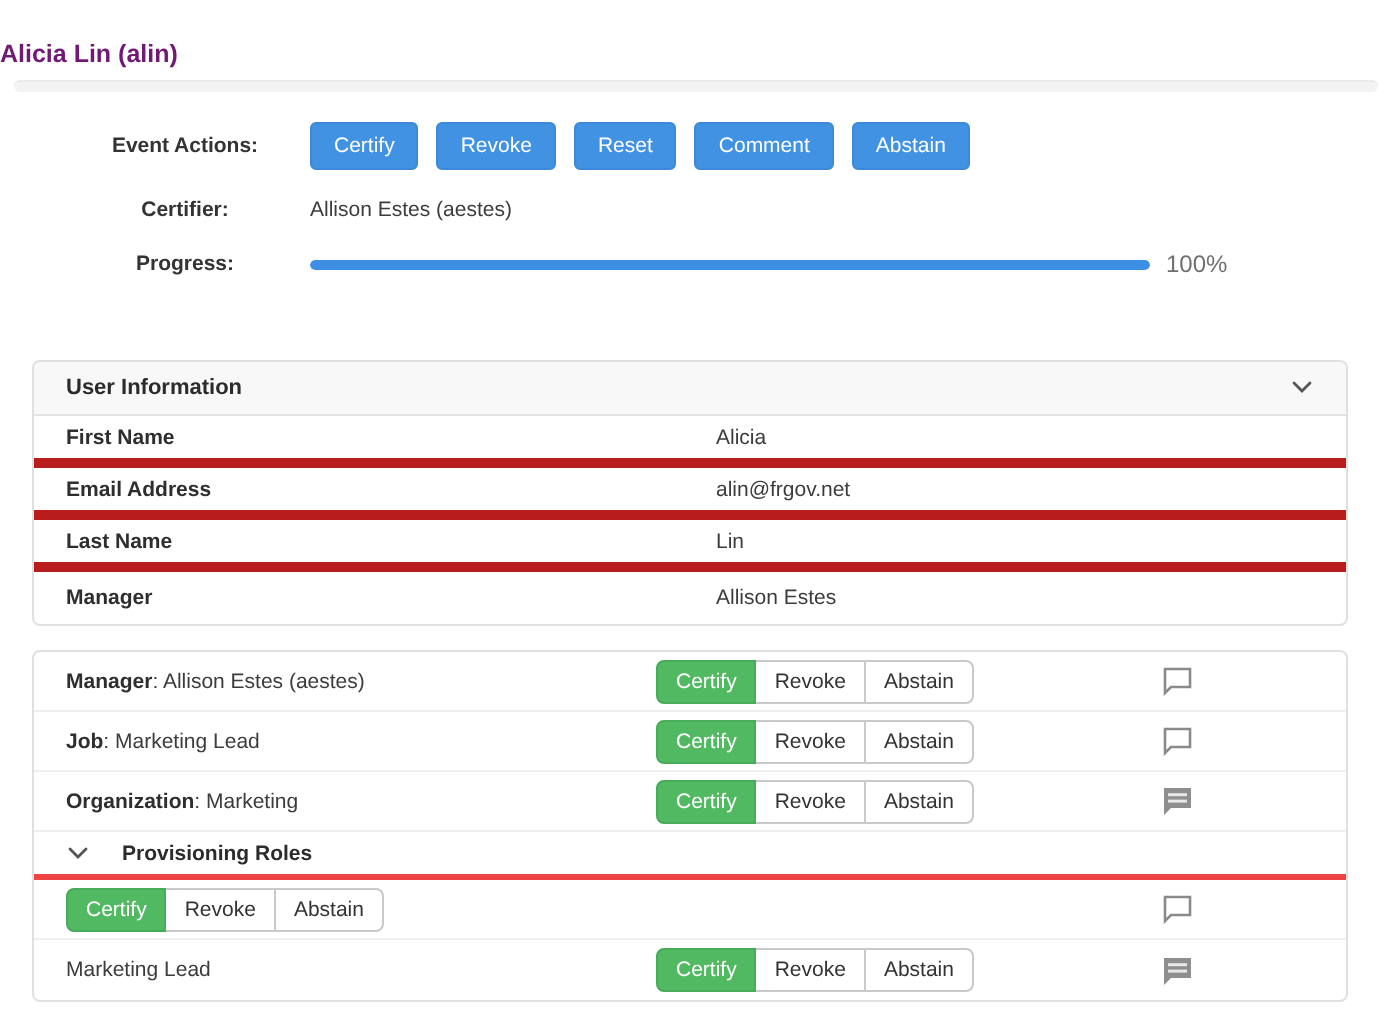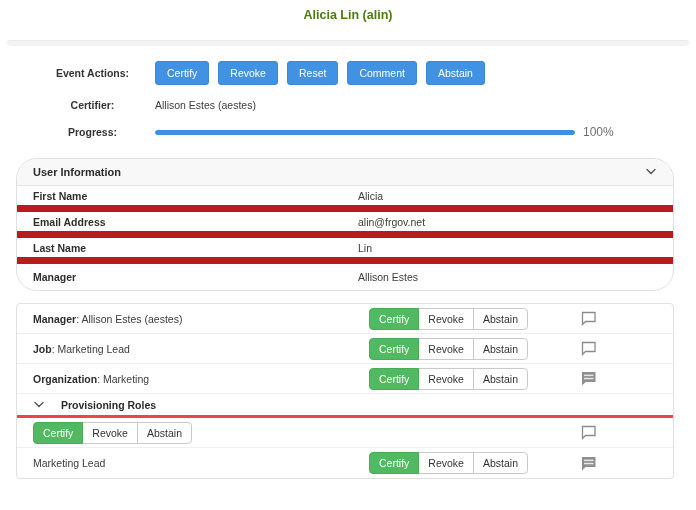--- a/index.html
+++ b/index.html
@@ -1,20 +1,20 @@
 <!DOCTYPE html>
 <html><head>
 <meta charset="utf-8">
 <style>
   * { margin:0; padding:0; box-sizing:border-box; }
   html,body { width:696px; height:510px; background:#fff; overflow:hidden;
     font-family:"Liberation Sans","DejaVu Sans",sans-serif; color:#333; }
 
-  .page-title { text-align:center; font-size:12.5px; font-weight:bold; color:#4d7c0f;
-    padding-top:8px; height:40px; }
+  .page-title { font-size:12.5px; font-weight:bold; color:#701a75;
+    padding-top:20px; height:40px; }
 
   .band { height:6px; background:#f3f3f3; border-top:1px solid #ebebeb; border-radius:3px;
     margin:0 7px; }
 
   
   .summary { padding-top:15px; padding-bottom:2px; }
   .summary-row { display:flex; align-items:center; margin-bottom:14px; }
   .summary-label { flex:0 0 125px; margin-left:30px; text-align:center;
     font-weight:bold; font-size:10.5px; color:#333; }
   .summary-value { font-size:10.5px; color:#3c3c3c; }
@@ -22,35 +22,35 @@
   .btn-blue { background:#4192e3; color:#fff; border:1px solid #3b89d8; border-radius:3px;
     font-size:10.5px; padding:5px 11px; cursor:pointer; font-family:inherit; }
   .progress-wrap { display:flex; align-items:center; }
   .progress-track { width:420px; height:5px; border-radius:3px; background:#e8e8e8; overflow:hidden; }
   .progress-fill { height:100%; background:#3d8fe4; border-radius:3px; }
   .progress-text { font-size:12px; color:#6f6f6f; margin-left:8px; }
 
   
   .panel { border:1px solid #e0e0e0; border-radius:4px; margin:0 22px 0 16px; overflow:hidden; }
   .panel + .panel { margin-top:12px; }
-  .panel-uinfo { margin-top:3px;border-radius:21px; }
+  .panel-uinfo { margin-top:25px; }
   .panel-header { display:flex; align-items:center; justify-content:space-between;
     background:#f8f8f8; border-bottom:1px solid #e4e4e4; height:27px; padding:0 16px;
     cursor:pointer; }
   .panel-title { font-size:11px; font-weight:bold; color:#2b2b2b; }
   .chev { display:inline-flex; }
 
   .info-row { display:flex; align-items:center; height:26px; padding:0 16px;
-    border-bottom:7px solid #b91c1c; font-size:10.5px; }
+    border-bottom:5px solid #b91c1c; font-size:10.5px; }
   .info-row:last-child { border-bottom:none; }
   .info-label { flex:0 0 325px; font-weight:bold; color:#2e2e2e; }
   .info-value { color:#3c3c3c; }
 
   .attr-row { display:flex; align-items:center; height:30px; padding:0 16px;
-    border-bottom:1px solid #efefef; font-size:10.5px;gap:41px; }
+    border-bottom:1px solid #efefef; font-size:10.5px; }
   .attr-label { flex:0 0 295px; color:#3c3c3c; }
   .attr-label b { color:#2e2e2e; }
   .seg-group { display:inline-flex; }
   .seg-btn { font-size:10.5px; font-family:inherit; padding:4px 9px; background:#fff;
     border:1px solid #c9c9c9; color:#333; cursor:pointer; margin-left:-1px; position:relative; }
   .seg-btn:first-child { border-radius:4px 0 0 4px; margin-left:0; }
   .seg-btn:last-child { border-radius:0 4px 4px 0; }
   .seg-btn.selected { background:#52b963; border-color:#48ab59; color:#fff; z-index:1; }
   .comment-btn { margin-left:auto; margin-right:60px; background:none; border:none;
     cursor:pointer; display:inline-flex; padding:0; }

